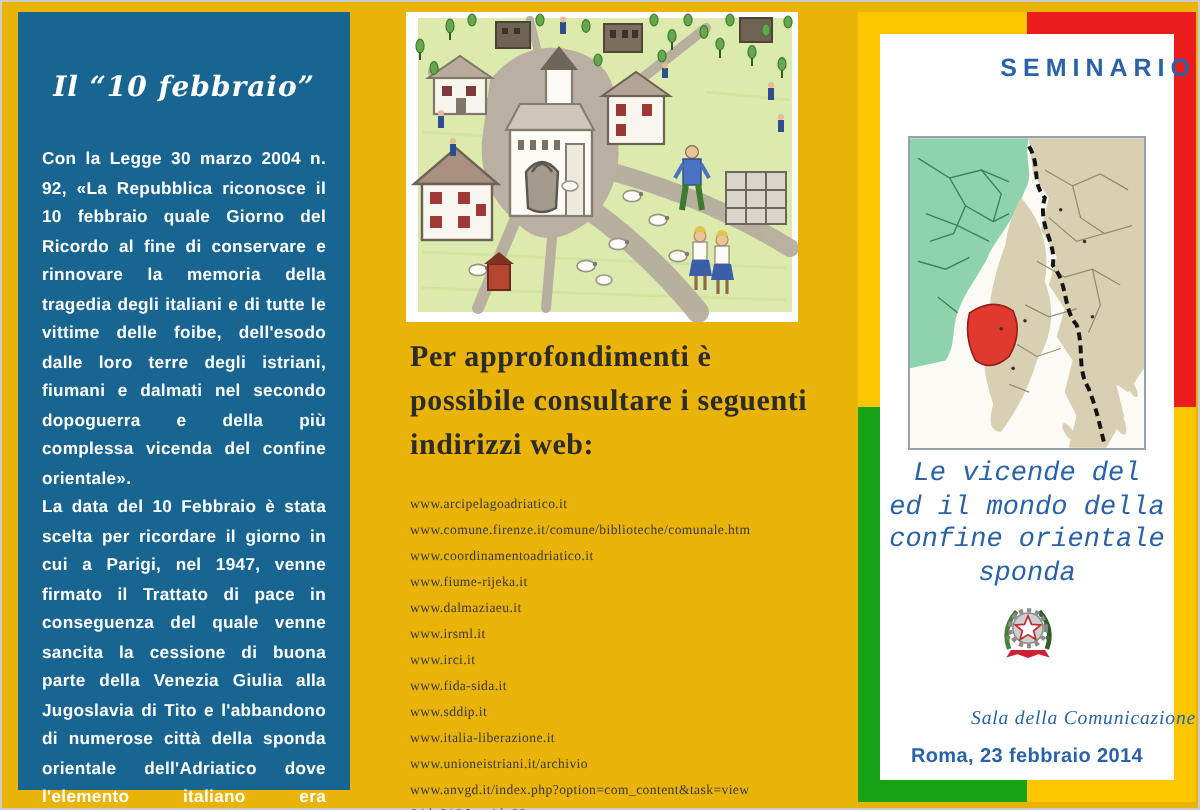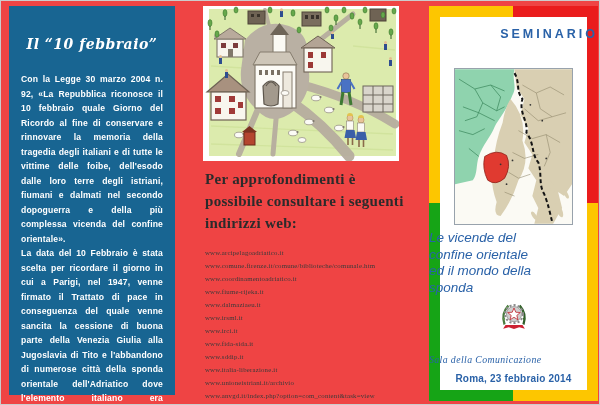--- a/index.html
+++ b/index.html
@@ -7,21 +7,21 @@
     width:600px;height:405px;
     background:#ffffff;
     font-family:"Liberation Sans", sans-serif;
     position:relative;
     overflow:hidden;
   }
   .page{
     position:absolute;inset:0;
     border:1px solid #cccccc;
     box-sizing:border-box;
-    background:#ef4444;
+    background:#eab308;
     padding-left:44px;
   }
 
   
   .left-panel{
     position:absolute;left:8px;top:5px;width:166px;height:389px;
     background:#186592;
     box-sizing:border-box;
   }
   .left-title{
@@ -97,41 +97,41 @@
     font-size:12.5px;
     letter-spacing:3px;
     line-height:15px;
   }
   .map-wrap{
     position:absolute;left:25px;top:62px;width:119px;height:157px;
   }
   .map-wrap svg{border:1px solid #98a2ac;box-sizing:border-box;display:block;}
   .event-title{
     position:absolute;left:0;top:224px;width:100%;
-    text-align:left;
+    text-align:center;
     color:#2a62a8;
-    font-family:Liberation Sans, sans-serif;
+    font-family:Liberation Mono, monospace;
     font-style:italic;
     font-size:13.5px;
     line-height:16.5px;
     font-weight:500;
   }
   .event-title span{display:block;}
   .emblem-wrap{
     position:absolute;left:0;top:293px;width:100%;text-align:center;
   }
   .miur{
     position:absolute;left:0;top:330px;width:100%;
     text-align:center;color:#2a62a8;
     font-family:"Liberation Serif", serif;
     font-style:italic;font-weight:bold;font-size:11.5px;
   }
   .venue{
     position:absolute;left:0;top:348px;width:100%;
-    text-align:left;color:#2a62a8;
+    text-align:right;color:#2a62a8;
     font-family:"Liberation Serif", serif;
     font-style:italic;font-size:9.8px;
     letter-spacing:0.4px;
   }
   .date-loc{
     position:absolute;left:0;top:367px;width:100%;
     text-align:center;color:#2a62a8;
     font-weight:bold;font-size:10px;
     letter-spacing:0.2px;
   }
@@ -409,22 +409,22 @@
           <circle cx="52" cy="116" r="0.9"></circle>
             <circle cx="88" cy="52" r="0.9"></circle>
           <circle cx="76" cy="36" r="0.9"></circle>
             <circle cx="92" cy="90" r="0.9"></circle>
         </g>
       </svg>
     </div>
 
     <div class="event-title">
       <span>Le vicende del</span>
+      <span>ed il mondo della</span>
       <span>confine orientale</span>
-      <span>ed il mondo della</span>
       <span>sponda</span>
     </div>
 
     <div class="emblem-wrap">
       <svg viewBox="0 0 36 36" width="34" height="34">
 
         <path d="M8,27 Q4,16 12,7" fill="none" stroke="#4a7c3f" stroke-width="2.4"></path>
         <path d="M28,27 Q32,16 24,7" fill="none" stroke="#2f5d28" stroke-width="2.4"></path>
         <g fill="#5f9450">
           <circle cx="7.5" cy="21" r="1.2"></circle>

